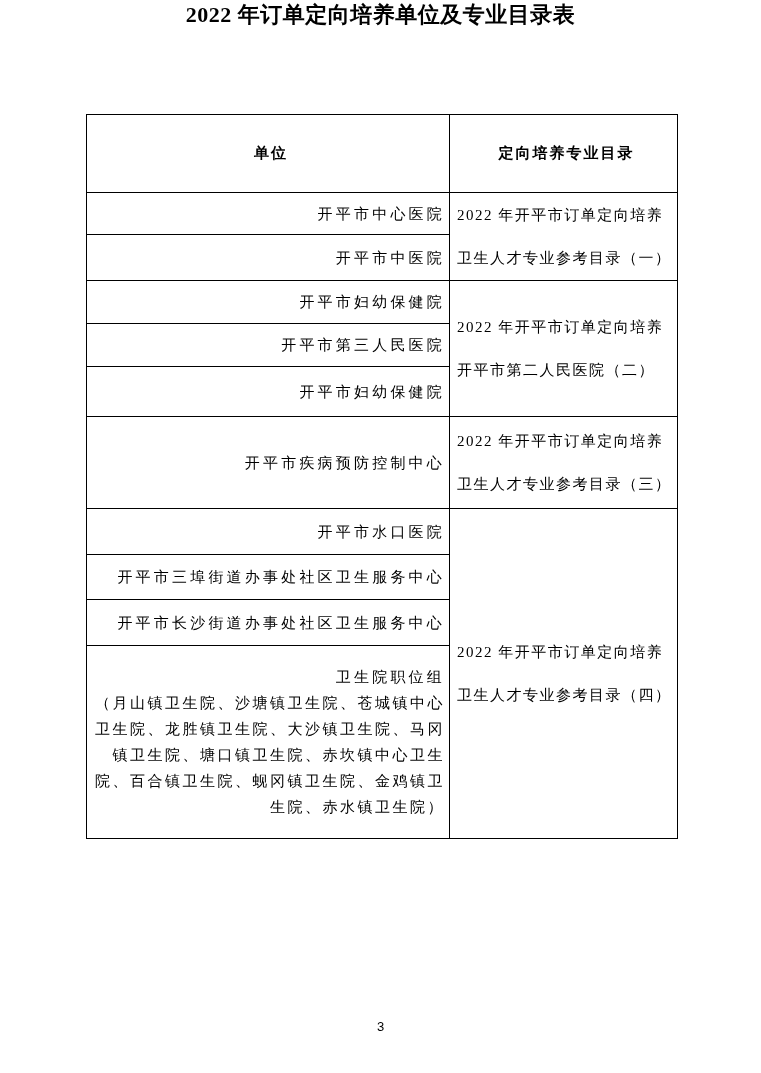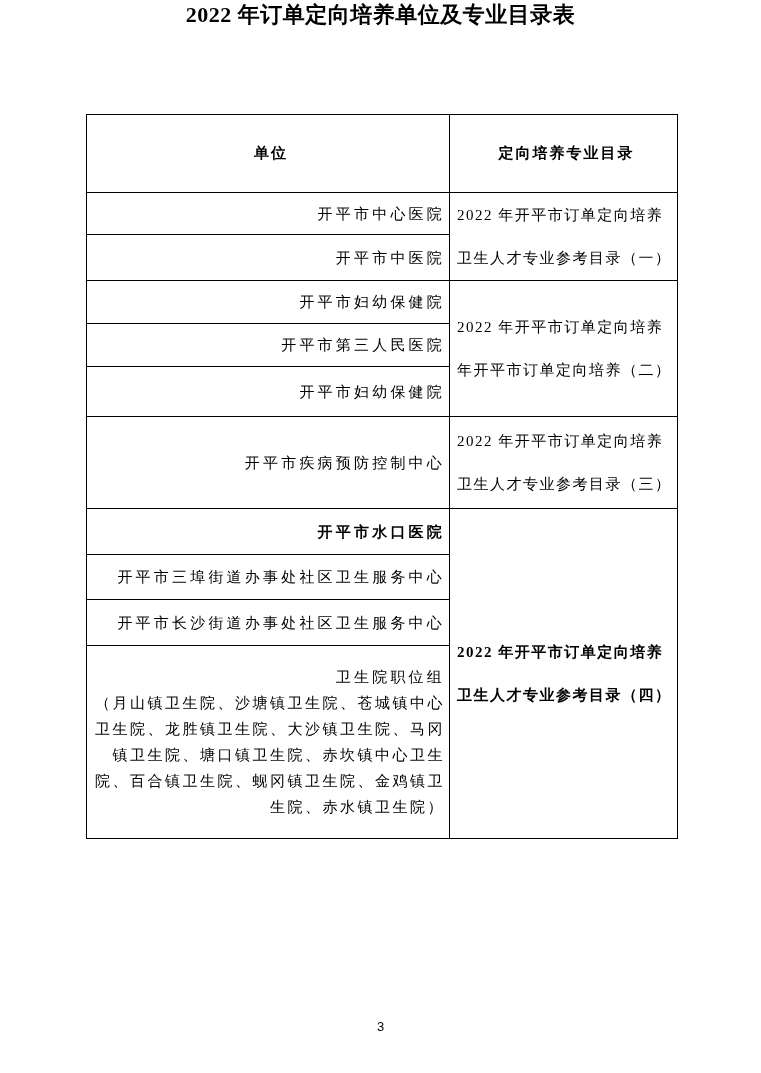--- a/index.html
+++ b/index.html
@@ -91,39 +91,39 @@
     </td>
   </tr>
   <tr style="height:46px;margin-left:9px;">
     <td class="unit-cell">开平市中医院</td>
   </tr>
 
   <tr style="height:43px;">
     <td class="unit-cell">开平市妇幼保健院</td>
     <td class="catalog-cell" rowspan="3">
       <div class="catalog-line">2022 年开平市订单定向培养</div>
-      <div class="catalog-line">年开平市订单定向培养（二）</div>
+      <div class="catalog-line">开平市第二人民医院（二）</div>
     </td>
   </tr>
   <tr style="height:43px;">
     <td class="unit-cell">开平市第三人民医院</td>
   </tr>
   <tr style="height:50px;">
     <td class="unit-cell">开平市妇幼保健院</td>
   </tr>
 
   <tr style="height:92px;">
     <td class="unit-cell">开平市疾病预防控制中心</td>
     <td class="catalog-cell">
       <div class="catalog-line">2022 年开平市订单定向培养</div>
       <div class="catalog-line">卫生人才专业参考目录（三）</div>
     </td>
   </tr>
 
-  <tr style="height:46px;font-weight:bold;">
+  <tr style="height:46px;">
     <td class="unit-cell">开平市水口医院</td>
     <td class="catalog-cell" rowspan="4">
       <div class="catalog-line">2022 年开平市订单定向培养</div>
       <div class="catalog-line">卫生人才专业参考目录（四）</div>
     </td>
   </tr>
   <tr style="height:45px;padding-left:44px;">
     <td class="unit-cell">开平市三埠街道办事处社区卫生服务中心</td>
   </tr>
   <tr style="height:46px;margin-left:48px;">

